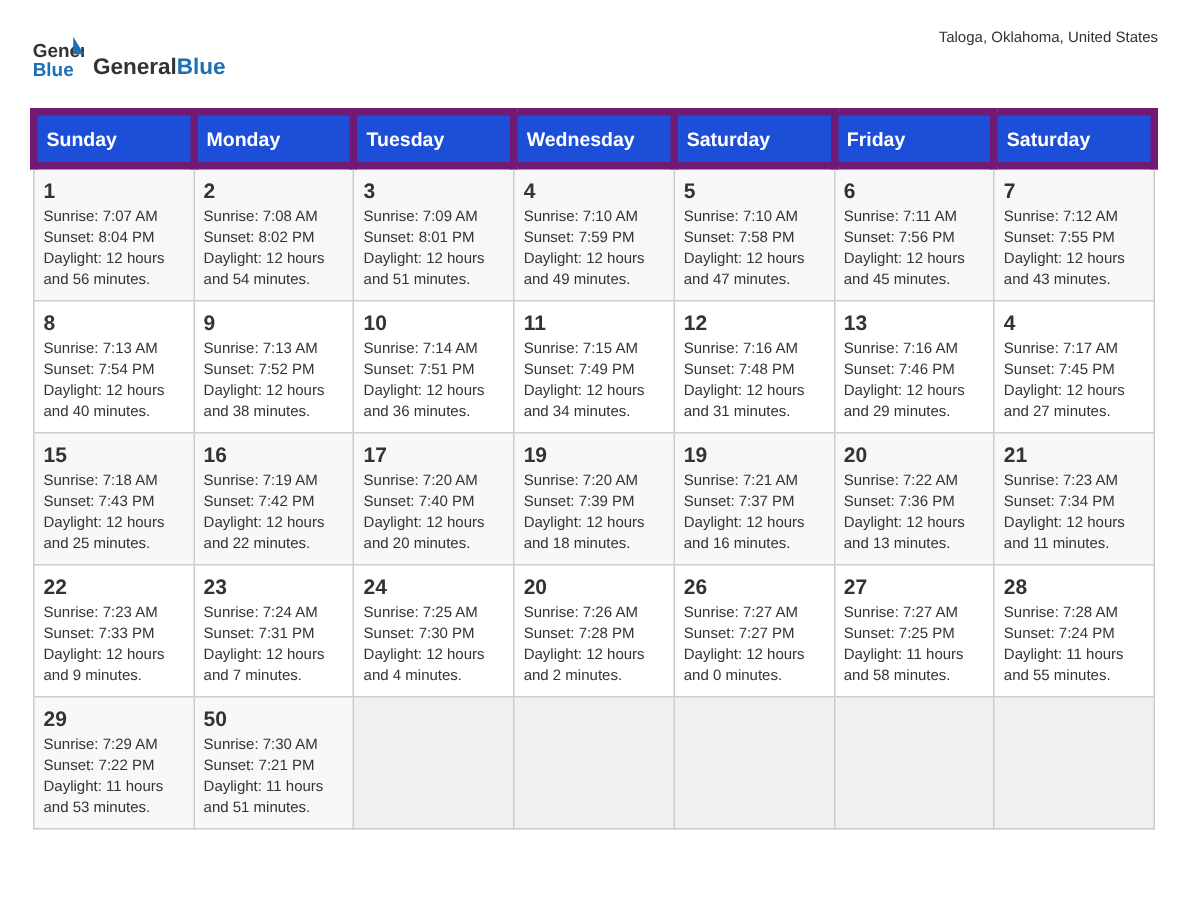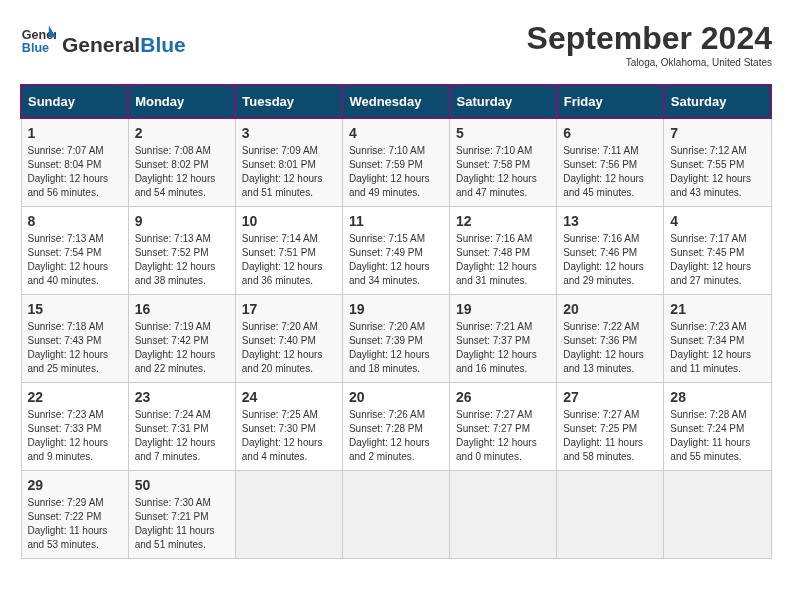--- a/index.html
+++ b/index.html
@@ -36,27 +36,27 @@
     .subtitle {
       font-size: 10px;
       color: #333;
     }
     table {
       width: 100%;
       border-collapse: collapse;
       font-size: 11px;
     }
     thead th {
-      background-color: #0c4a6e;
+      background-color: #1d4ed8;
       color: #fff;
       padding: 8px 6px;
       text-align: left;
       font-size: 13px;
       font-weight: bold;
-      border: 2px solid #701a75;
+      border: 5px solid #701a75;
     }
     tbody td {
       border: 1px solid #ccc;
       vertical-align: top;
       padding: 6px;
       width: 14.28%;
       height: 80px;
       background: #fff;
     }
     tbody tr:nth-child(odd) td {
@@ -82,25 +82,24 @@
 <body>
 
 <div class="header-area">
   <div class="logo">
     <svg class="logo-icon" viewBox="0 0 40 40">
       <text x="2" y="20" font-size="14" font-weight="bold" fill="#333">General</text>
       <text x="2" y="34" font-size="14" font-weight="bold" fill="#1a6fb5">Blue</text>
       <polygon points="32,5 40,18 32,18" fill="#1a6fb5"></polygon>
     </svg>
     <div>
-      <div style="font-size:21px;font-weight:bold;color:#333;margin-top:13px;">General<span style="color:#1a6fb5;">Blue</span></div>
+      <div style="font-size:15px;font-weight:bold;color:#333;margin-top:13px;">General<span style="color:#1a6fb5;">Blue</span></div>
     </div>
   </div>
   <div class="title-area">
-    <div class="main-title">September 2024</div>
     <div class="subtitle">Taloga, Oklahoma, United States</div>
   </div>
 </div>
 
 <table>
   <thead>
     <tr>
       <th>Sunday</th>
       <th>Monday</th>
       <th>Tuesday</th>

